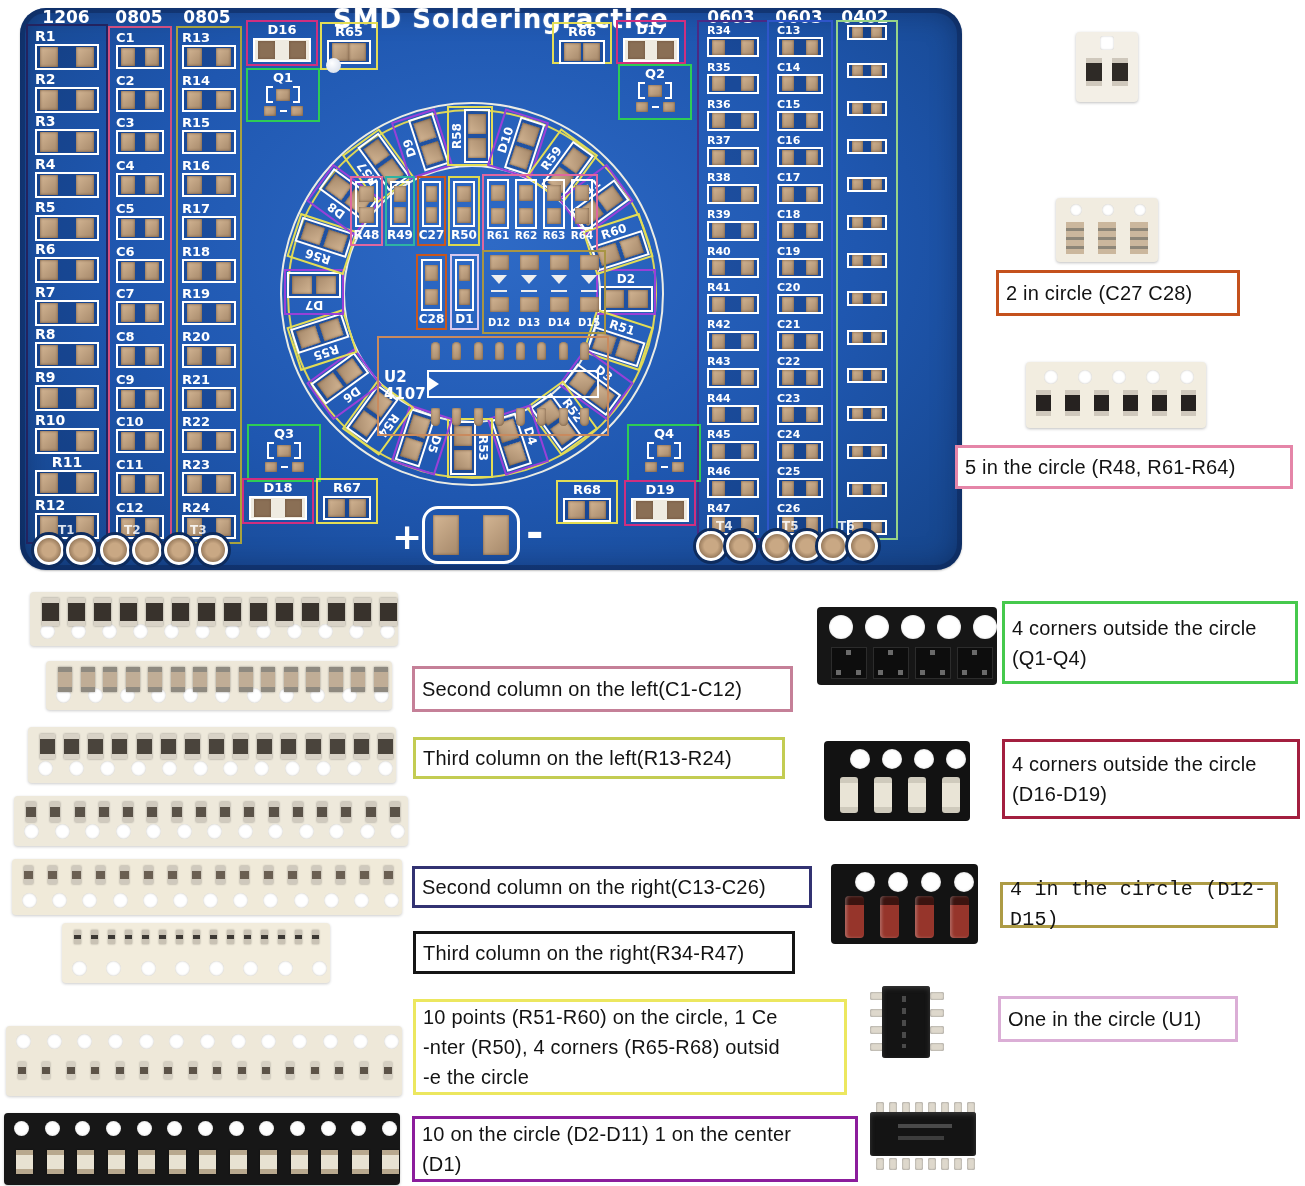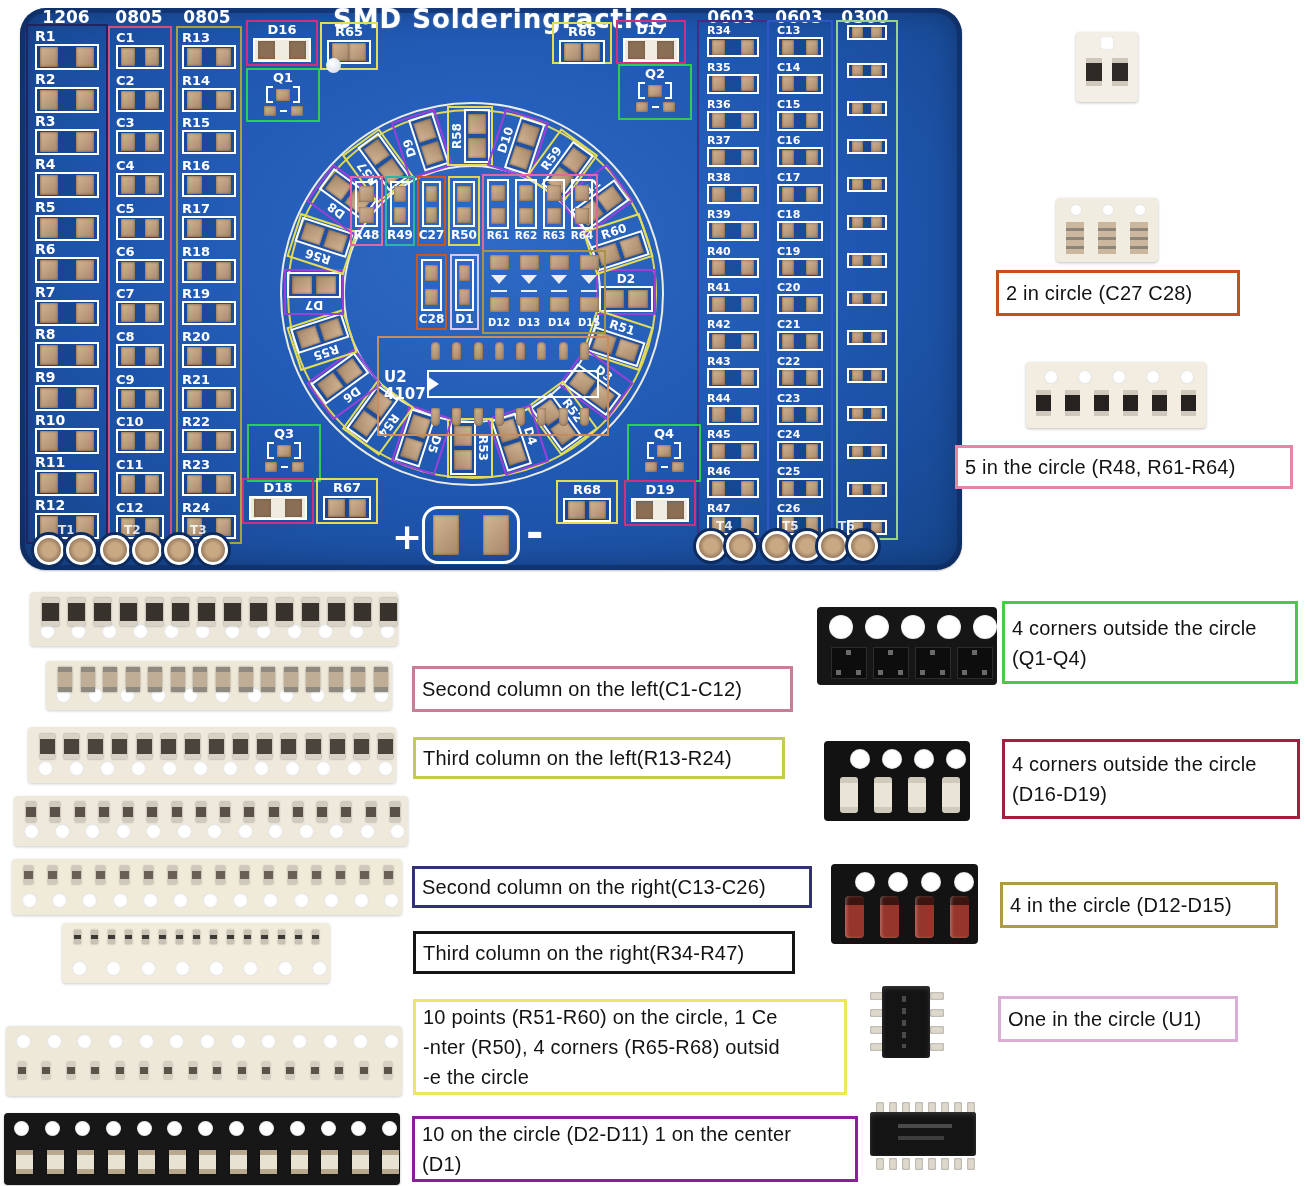--- a/index.html
+++ b/index.html
@@ -31,21 +31,21 @@
 <body>
 
 <div id="stage">
   <div id="pcb"></div>
   <div id="pcb-title">SMD Solderingractice</div>
 <div style="position: absolute; left: 36px; top: 7px; width: 60px; text-align: center; font-size: 17px; font-weight: bold; color: rgb(255, 255, 255); font-family: &quot;DejaVu Sans&quot;, sans-serif;">1206</div>
     <div style="position: absolute; left: 109px; top: 7px; width: 60px; text-align: center; font-size: 17px; font-weight: bold; color: rgb(255, 255, 255); font-family: &quot;DejaVu Sans&quot;, sans-serif;">0805</div>
     <div style="position: absolute; left: 177px; top: 7px; width: 60px; text-align: center; font-size: 17px; font-weight: bold; color: rgb(255, 255, 255); font-family: &quot;DejaVu Sans&quot;, sans-serif;">0805</div>
     <div style="position: absolute; left: 701px; top: 7px; width: 60px; text-align: center; font-size: 17px; font-weight: bold; color: rgb(255, 255, 255); font-family: &quot;DejaVu Sans&quot;, sans-serif;">0603</div>
     <div style="position: absolute; left: 769px; top: 7px; width: 60px; text-align: center; font-size: 17px; font-weight: bold; color: rgb(255, 255, 255); font-family: &quot;DejaVu Sans&quot;, sans-serif;">0603</div>
-    <div style="position: absolute; left: 835px; top: 7px; width: 60px; text-align: center; font-size: 17px; font-weight: bold; color: rgb(255, 255, 255); font-family: &quot;DejaVu Sans&quot;, sans-serif;">0300</div>
+    <div style="position: absolute; left: 835px; top: 7px; width: 60px; text-align: center; font-size: 17px; font-weight: bold; color: rgb(255, 255, 255); font-family: &quot;DejaVu Sans&quot;, sans-serif;">0402</div>
     <div class="colbox" style="left: 26px; top: 24px; width: 78px; height: 510px; border-color: rgb(35, 35, 95);">
       <div style="display: flex; flex-direction: column; align-items: flex-start;">
         <div style="font-size: 14px; font-weight: bold; color: rgb(255, 255, 255); font-family: &quot;DejaVu Sans&quot;, sans-serif; line-height: 1; margin-bottom: 1px;">R1</div>
         <div class="fp" style="width: 64px; height: 26px;">
           <div class="pad" style="width: 18px; height: 20px;"></div>
           <div class="pad" style="width: 18px; height: 20px;"></div>
         </div>
       </div>
       <div style="display: flex; flex-direction: column; align-items: flex-start;">
         <div style="font-size: 14px; font-weight: bold; color: rgb(255, 255, 255); font-family: &quot;DejaVu Sans&quot;, sans-serif; line-height: 1; margin-bottom: 1px;">R2</div>
@@ -103,21 +103,21 @@
           <div class="pad" style="width: 18px; height: 20px;"></div>
         </div>
       </div>
       <div style="display: flex; flex-direction: column; align-items: flex-start;">
         <div style="font-size: 14px; font-weight: bold; color: rgb(255, 255, 255); font-family: &quot;DejaVu Sans&quot;, sans-serif; line-height: 1; margin-bottom: 1px;">R10</div>
         <div class="fp" style="width: 64px; height: 26px;">
           <div class="pad" style="width: 18px; height: 20px;"></div>
           <div class="pad" style="width: 18px; height: 20px;"></div>
         </div>
       </div>
-      <div style="display: flex; flex-direction: column; align-items: flex-start;">
+      <div style="display: flex; flex-direction: column; align-items: center;">
         <div style="font-size: 14px; font-weight: bold; color: rgb(255, 255, 255); font-family: &quot;DejaVu Sans&quot;, sans-serif; line-height: 1; margin-bottom: 1px;">R11</div>
         <div class="fp" style="width: 64px; height: 26px;">
           <div class="pad" style="width: 18px; height: 20px;"></div>
           <div class="pad" style="width: 18px; height: 20px;"></div>
         </div>
       </div>
       <div style="display: flex; flex-direction: column; align-items: flex-start;">
         <div style="font-size: 14px; font-weight: bold; color: rgb(255, 255, 255); font-family: &quot;DejaVu Sans&quot;, sans-serif; line-height: 1; margin-bottom: 1px;">R12</div>
         <div class="fp" style="width: 64px; height: 26px;">
           <div class="pad" style="width: 18px; height: 20px;"></div>
@@ -1715,15 +1715,15 @@
 -nter (R50), 4 corners (R65-R68) outsid
 -e the circle</div></div>
     <div class="annot" style="left: 412px; top: 1116px; width: 446px; height: 66px; border-color: rgb(140, 29, 156);"><div style="white-space: pre-line;">10 on the circle (D2-D11) 1 on the center
  (D1)</div></div>
     <div class="annot" style="left: 996px; top: 270px; width: 244px; height: 46px; border-color: rgb(196, 81, 29);"><div style="white-space: pre-line;">2 in circle (C27 C28)</div></div>
     <div class="annot" style="left: 955px; top: 445px; width: 338px; height: 44px; border-color: rgb(229, 133, 168);"><div style="white-space: pre-line;">5 in the circle (R48, R61-R64)</div></div>
     <div class="annot" style="left: 1002px; top: 601px; width: 296px; height: 83px; border-color: rgb(70, 201, 77);"><div style="white-space: pre-line;">4 corners outside the circle
  (Q1-Q4)</div></div>
     <div class="annot" style="left: 1002px; top: 739px; width: 298px; height: 80px; border-color: rgb(163, 31, 63);"><div style="white-space: pre-line;">4 corners outside the circle
 (D16-D19)</div></div>
-    <div class="annot" style="left: 1000px; top: 882px; width: 278px; height: 46px; border-color: rgb(173, 155, 69);"><div style="white-space: pre-line;">4 in the circle (D12-D15)</div></div>
+    <div class="annot" style="left: 1000px; top: 882px; width: 278px; height: 46px; border-color: rgb(173, 155, 69);"><div style="white-space: pre-line; font-family: Liberation Mono, monospace;">4 in the circle (D12-D15)</div></div>
     <div class="annot" style="left: 998px; top: 996px; width: 240px; height: 46px; border-color: rgb(219, 174, 214);"><div style="white-space: pre-line;">One in the circle (U1)</div></div>
   </div>
 
 </body></html>

